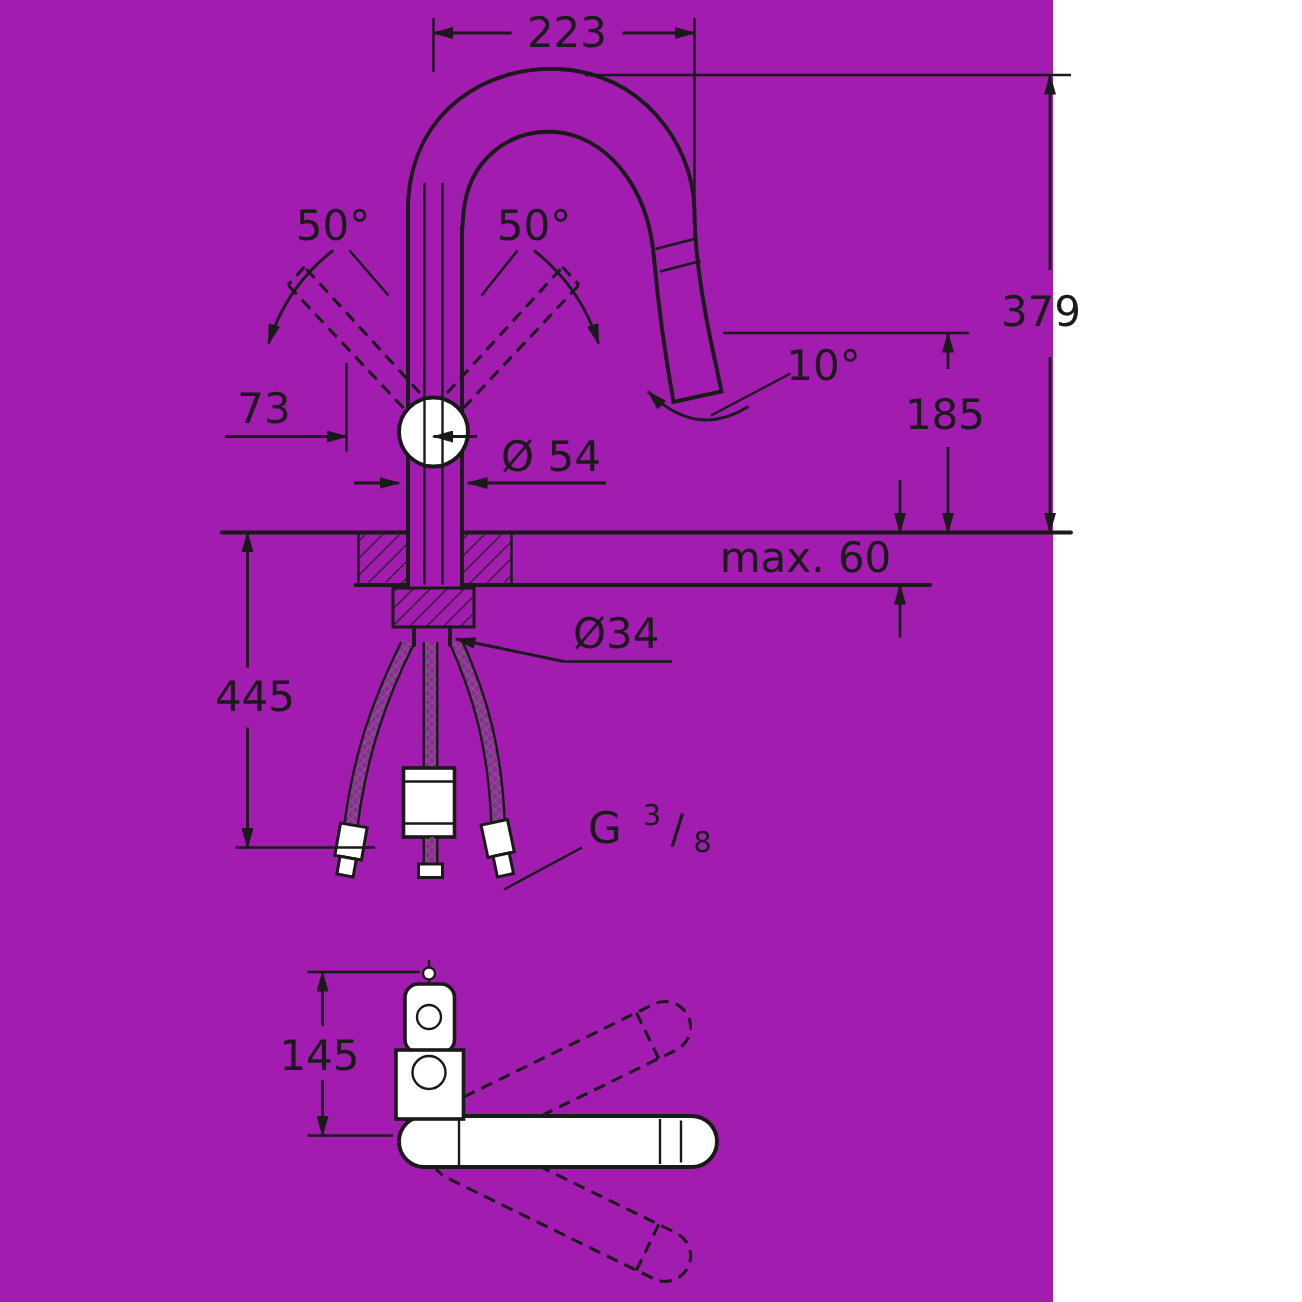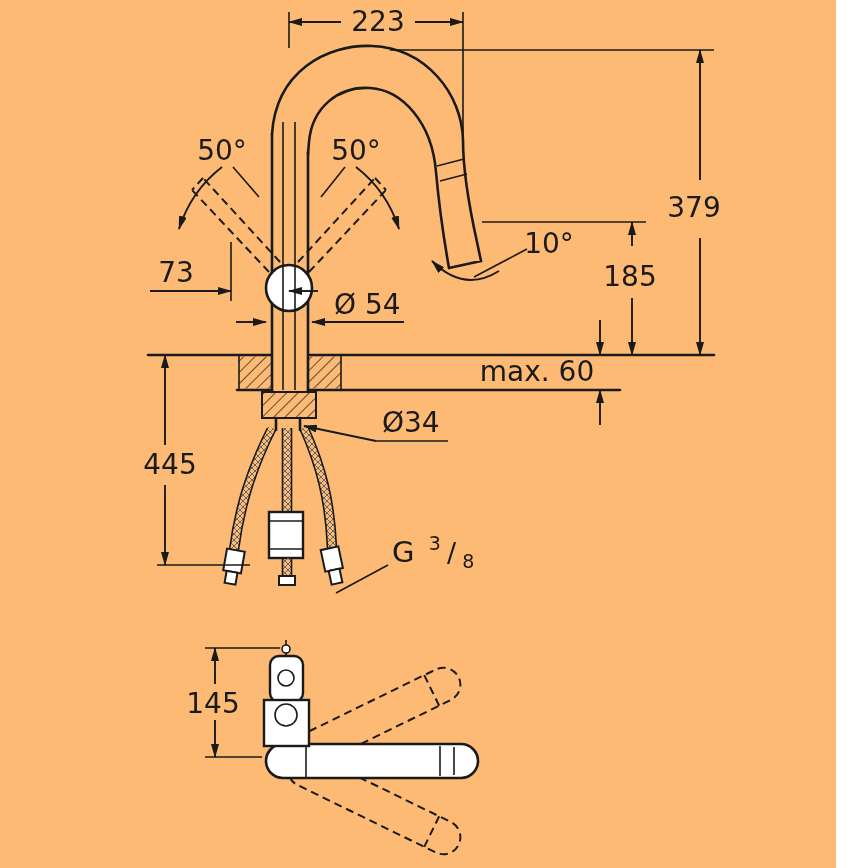--- a/index.html
+++ b/index.html
@@ -1,16 +1,16 @@
 <!DOCTYPE html>
 <html><head>
 <meta charset="utf-8">
 <style>
   html,body{margin:0;padding:0;background:#ffffff;}
-  #stage{width:836px;height:868px;background:#fdba74;position:relative;font-family:"Liberation Sans","DejaVu Sans",sans-serif;}
+  #stage{width:702px;height:868px;background:#a21caf;position:relative;font-family:"Liberation Sans","DejaVu Sans",sans-serif;}
   svg{display:block;}
   text{font-family:"DejaVu Sans","Liberation Sans",sans-serif;fill:#1a1a1a;}
   .dimtext{font-size:28px;}
   .obj{stroke:#1a1a1a;stroke-width:2.6;fill:none;stroke-linecap:round;}
   .objthin{stroke:#1a1a1a;stroke-width:1.6;fill:none;}
   .dim{stroke:#1a1a1a;stroke-width:1.9;fill:none;}
   .ext{stroke:#1a1a1a;stroke-width:1.6;fill:none;}
   .dash{stroke:#1a1a1a;stroke-width:2;fill:none;stroke-dasharray:8 5;}
   .whitefill{fill:#ffffff;}
 </style>

